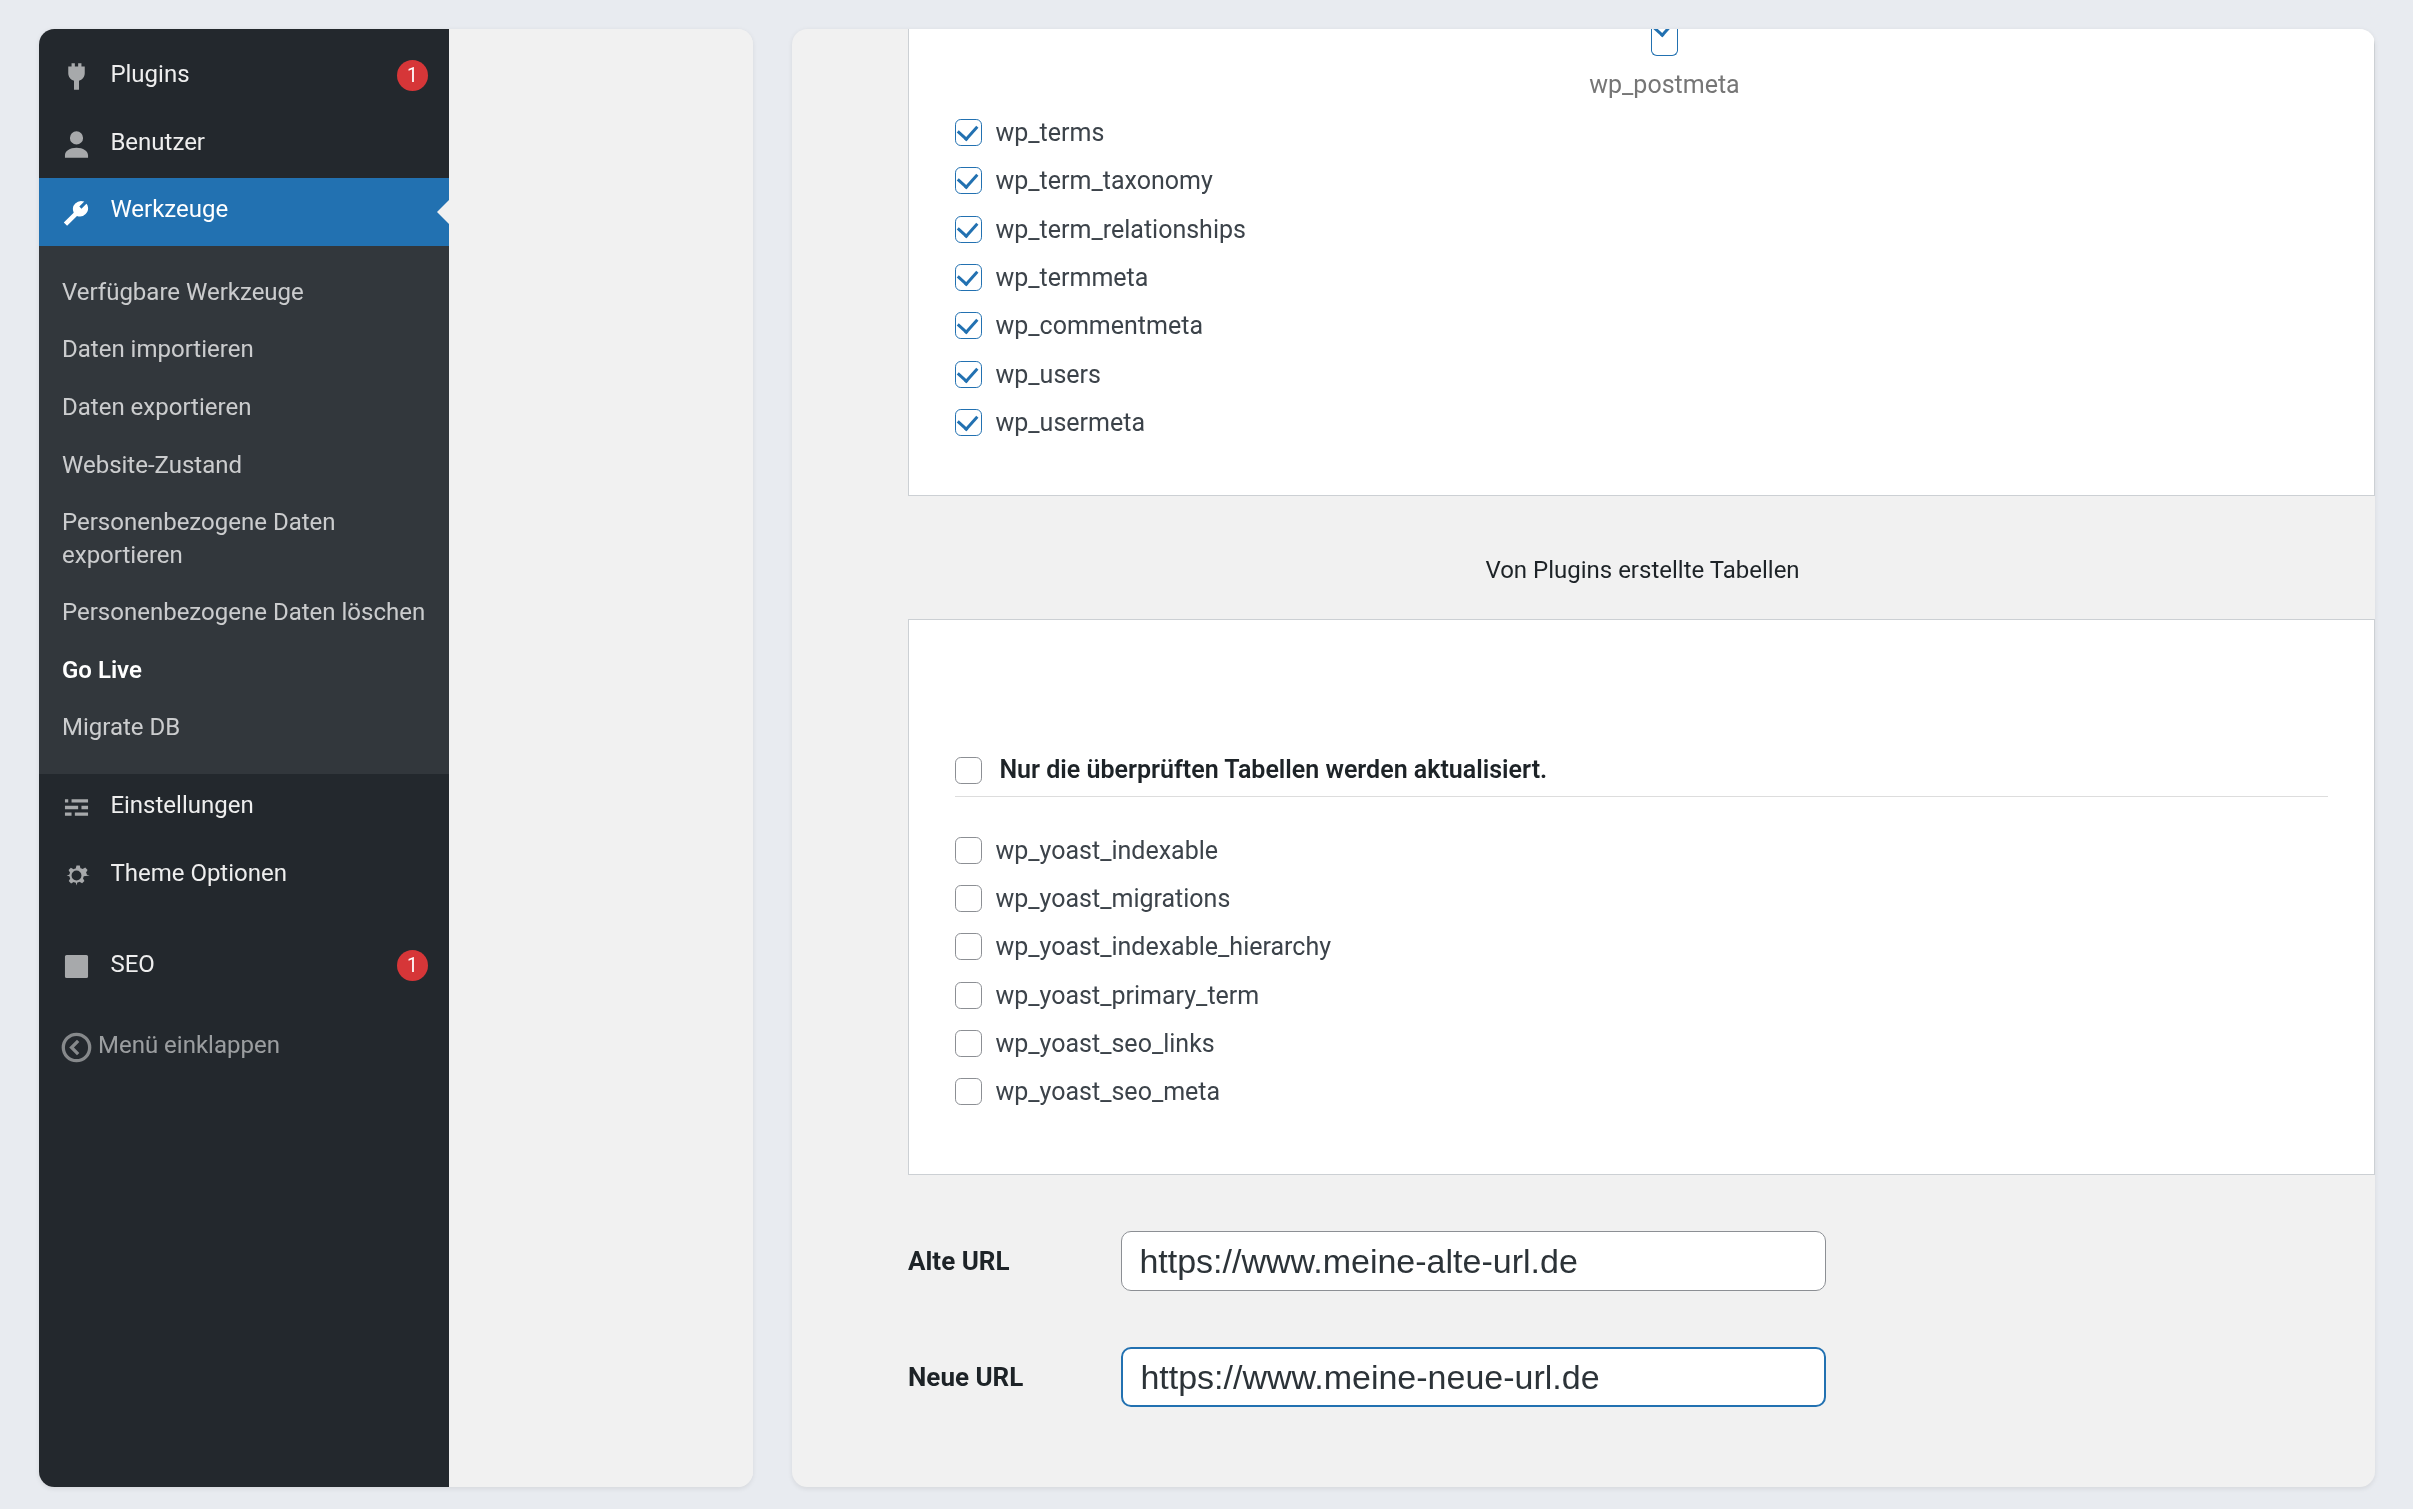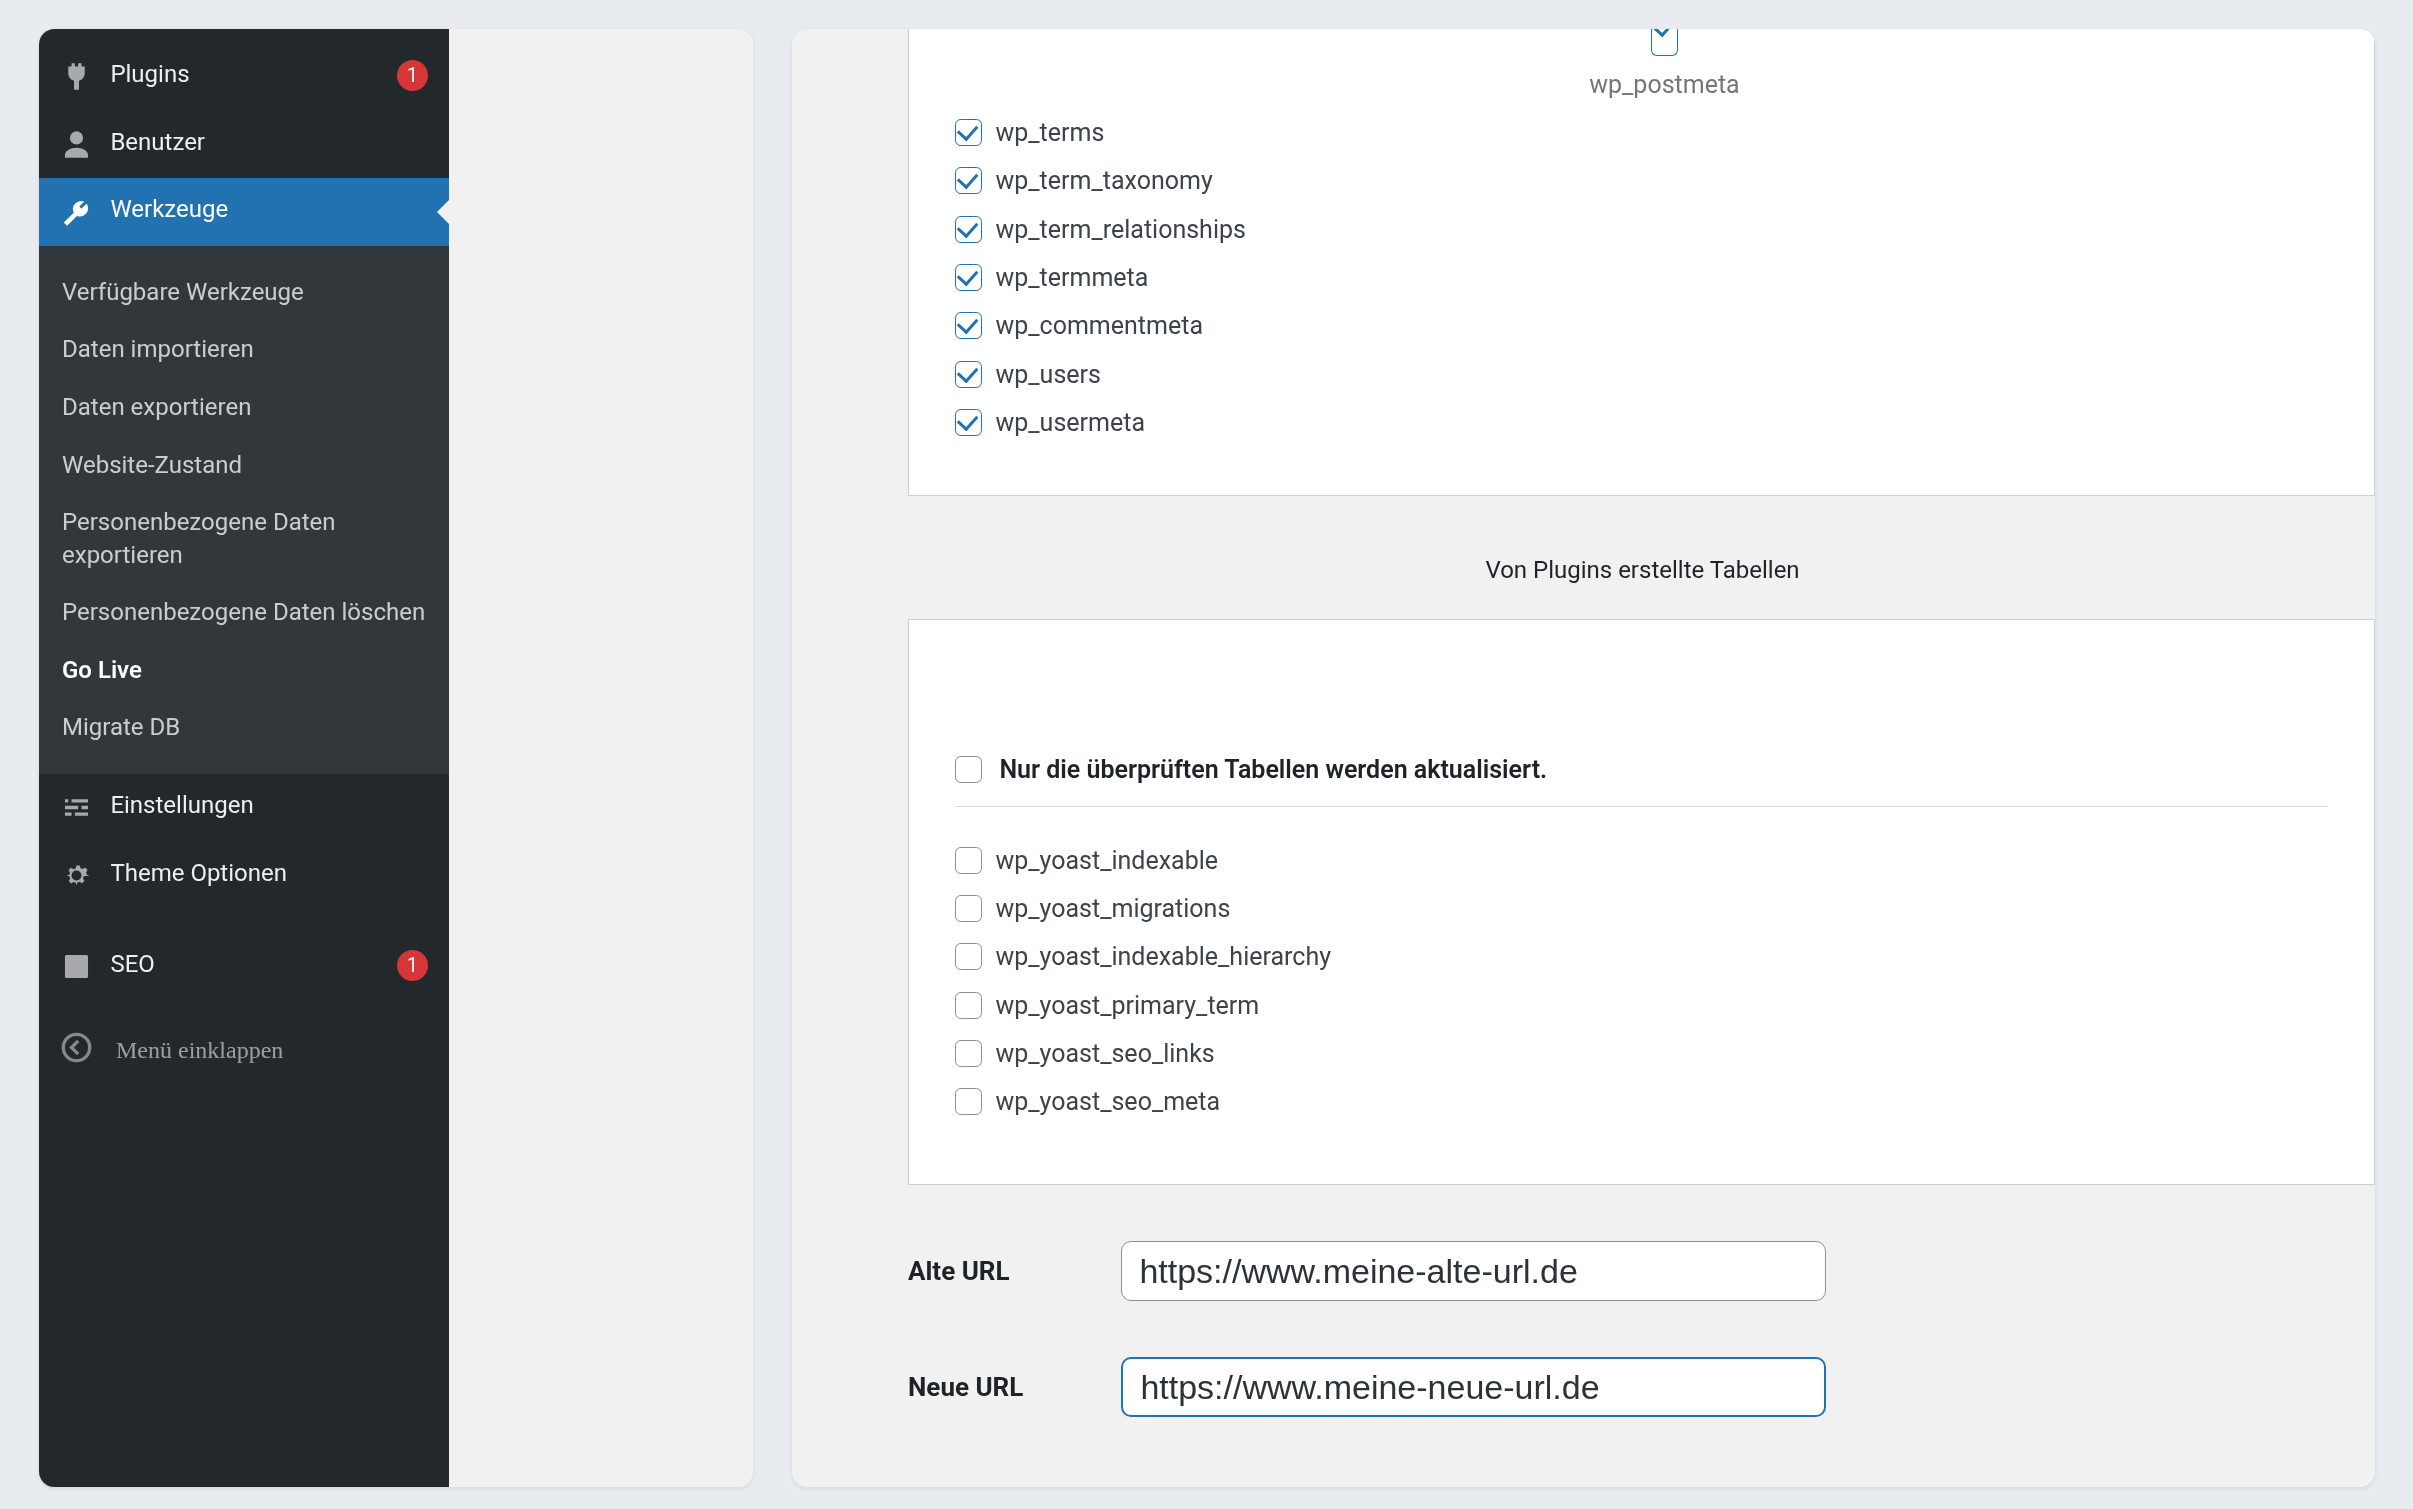--- a/index.html
+++ b/index.html
@@ -99,27 +99,26 @@
     padding: 12.6px 23px;
     color: rgba(255,255,255,0.75);
     cursor: pointer;
     line-height: 1.35;
     font-size: 24px;
   }
   .submenu-item.current { color: #fff; font-weight: 600; }
 
   .collapse-item {
     display: flex;
-    align-items: flex-end;
-    gap: 23px;
+    align-items: flex-start;
+    gap: 5px;
     padding: 19.3px 21px;
     color: rgba(255,255,255,0.55);
     cursor: pointer;
     margin-top: 11.6px;
-    font-family: Liberation Serif, serif;
   }
   .collapse-item .menu-icon { color: rgba(255,255,255,0.45); }
 
   
   .main-wrap {
     flex: 1;
     height: 1458px;
     background: #f1f1f1;
     border-radius: 15.4px;
     overflow: hidden;
@@ -194,26 +193,26 @@
   }
 
   .plugin-box {
     background: #fff;
     border: 1px solid #ccd0d4;
     margin-left: 116px;
     padding: 135px 46px 58px 46px;
   }
   .plugin-note-row {
     display: flex;
-    align-items: center;
+    align-items: flex-end;
     gap: 17.4px;
     font-size: 25px;
     font-weight: 600;
     color: #1d2327;
-    padding-bottom: 22px;
+    padding-bottom: 12px;
     border-bottom: 1px solid #ddd;
     margin-bottom: 29px;
   }
 
   .form-row {
     display: flex;
     align-items: center;
     gap: 68px;
     margin-left: 116px;
     margin-top: 56px;

